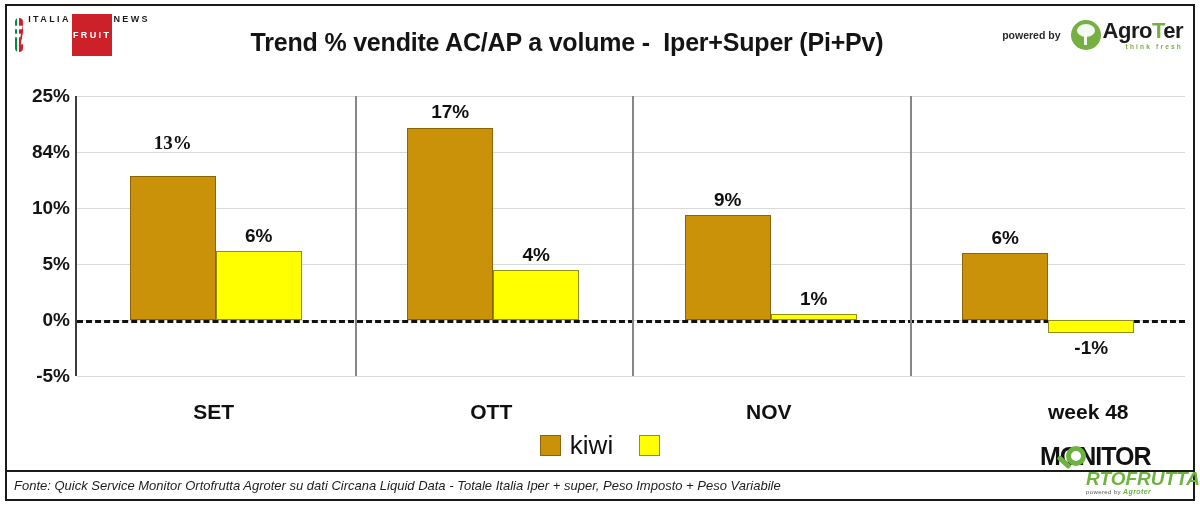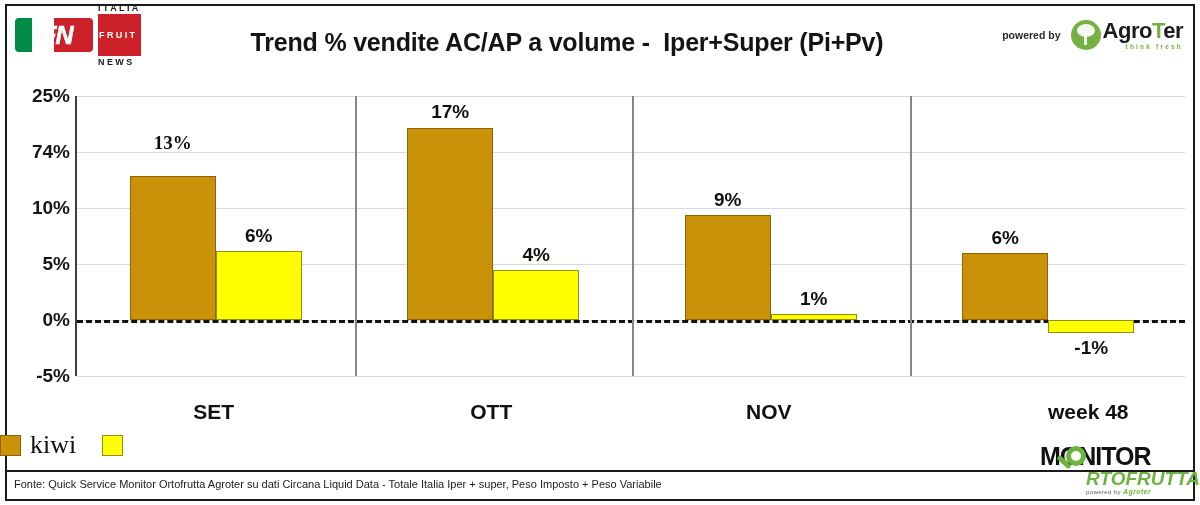--- a/index.html
+++ b/index.html
@@ -58,21 +58,21 @@
     letter-spacing: -1px;
     color: #ffffff;
     -webkit-text-stroke: 0.6px #ffffff;
     text-shadow: 0 0 1px rgba(0,0,0,.25);
     position: relative;
     z-index: 2;
   }
   .ifn-words {
     margin-left: 5px;
     display: flex;
-    flex-direction: column;
+    flex-direction: row;
     justify-content: center;
     gap: 1px;
   }
   .ifn-word {
     font-size: 9px;
     font-weight: bold;
     letter-spacing: 2.4px;
     line-height: 10px;
     color: #1a1a1a;
   }
@@ -243,23 +243,23 @@
     font-weight: bold;
     color: #101010;
     white-space: nowrap;
   }
   
   .legend {
     position: absolute;
     left: 0; top: 432px;
     width: 1200px;
     display: flex;
+    justify-content: center;
     align-items: center;
     gap: 26px;
-    font-family: Liberation Serif, serif;
   }
   .legend-item {
     display: flex;
     align-items: center;
     gap: 9px;
   }
   .legend-swatch {
     width: 21px; height: 21px;
     box-sizing: border-box;
   }
@@ -274,21 +274,22 @@
   .footer-rule {
     position: absolute;
     left: 7px; top: 470px;
     width: 1186px;
     height: 2px;
     background: #1a1a1a;
   }
   .footer-note {
     position: absolute;
     left: 14px; top: 478px;
-    font-size: 11px;
+    font-size: 13px;
+    font-style: italic;
     color: #1c1c1c;
     white-space: nowrap;
   }
   
   .monitor-logo {
     position: absolute;
     right: 10px; top: 443px;
     width: 150px; height: 54px;
   }
   .mo-top {
@@ -371,21 +372,21 @@
           <div class="agroter-name"><span>Agro</span><i>T</i><span>er</span></div>
           <div class="agroter-tag">think fresh</div>
         </div>
       </div>
     </div>
   </div>
 
   <div class="chart-area">
     <div class="ylabels" id="ylabels">
         <div class="ylabel" style="top: 16px;">25%</div>
-        <div class="ylabel" style="top: 72px;">74%</div>
+        <div class="ylabel" style="top: 72px;">84%</div>
         <div class="ylabel" style="top: 128px;">10%</div>
         <div class="ylabel" style="top: 184px;">5%</div>
         <div class="ylabel" style="top: 240px;">0%</div>
         <div class="ylabel" style="top: 296px;">-5%</div>
       </div>
     <div class="plot">
       <div class="plot-inner" id="plot-inner">
           <div class="gridline top" style="top: 0px;"></div>
           <div class="gridline" style="top: 56px;"></div>
           <div class="gridline" style="top: 112px;"></div>

